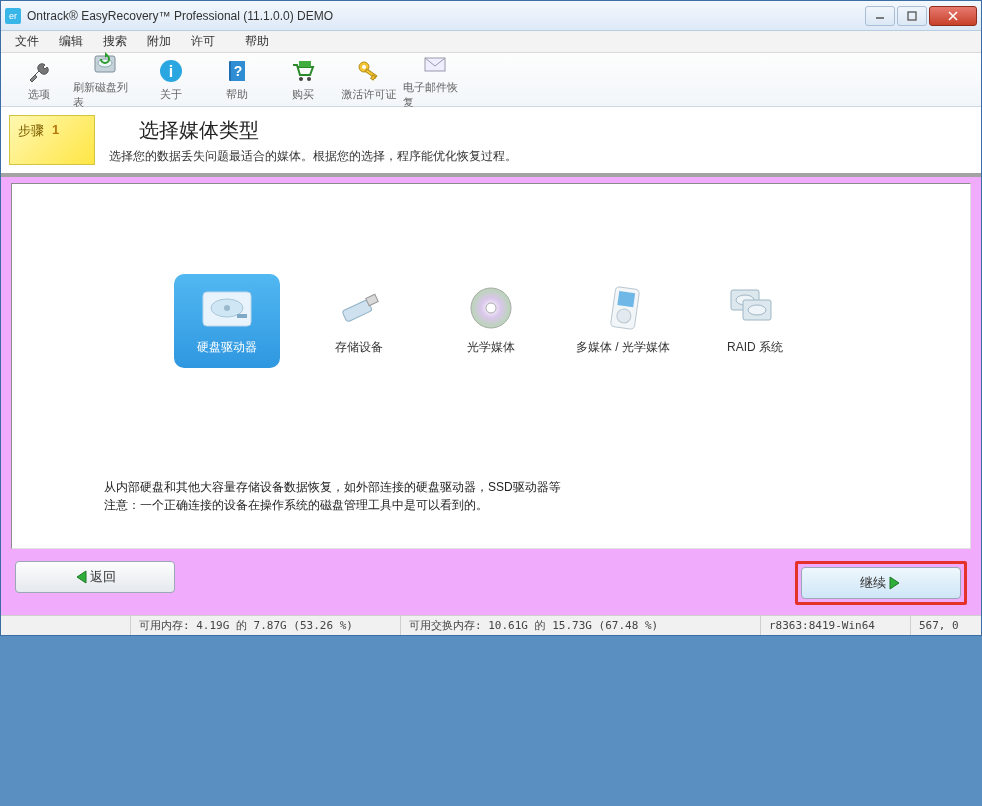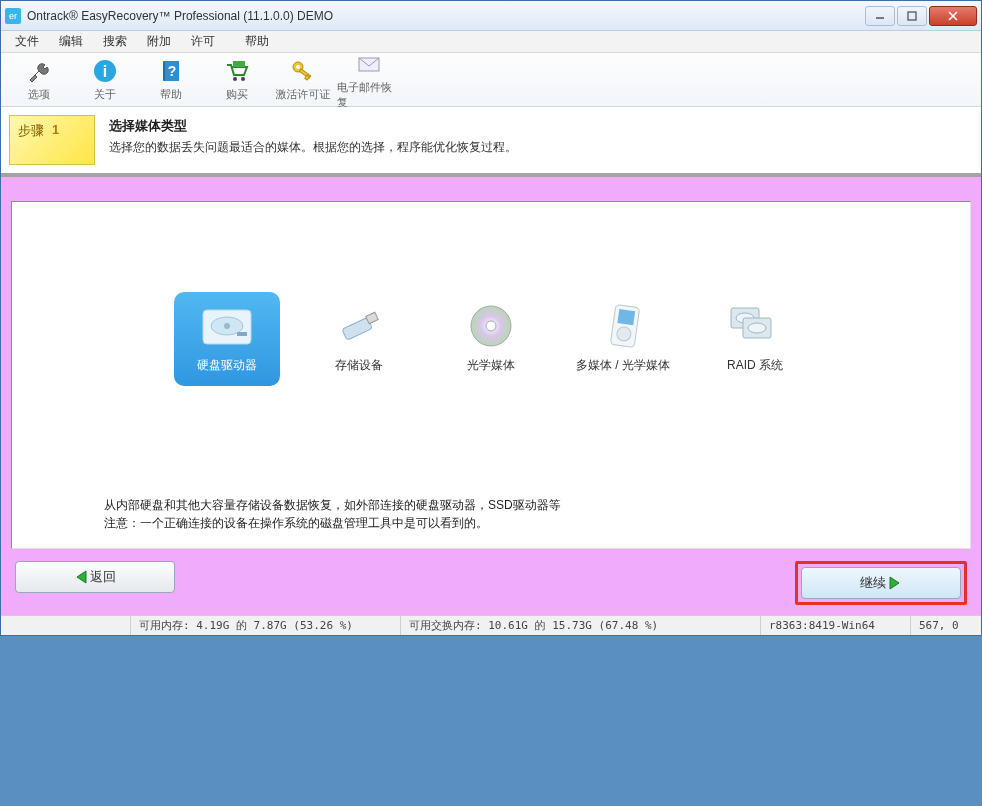--- a/index.html
+++ b/index.html
@@ -74,26 +74,26 @@
     width:86px;
     background:linear-gradient(135deg,#fff7b0,#ffe645);
     border:1px solid #d4c540;
     margin:8px;
     display:flex;align-items:flex-start;justify-content:flex-start;
     padding:6px 8px;
     color:#7a5c00;font-size:13px;
   }
   .step-badge .num { margin-left:8px;color:#b5780d;font-weight:bold; }
   .step-text { flex:1; padding:10px 10px 6px 6px; }
-  .step-title { font-size:13px; font-weight:bold; color:#222; margin-bottom:4px; }
+  .step-title { font-size:20px; font-weight:normal; color:#222; margin-bottom:4px;margin-left:30px; }
   .step-desc { font-size:12px; color:#333; }
 
   .main {
     flex:1;
-    margin:24px 10px 4px 10px;
+    margin:6px 10px 4px 10px;
     border:1px inset #e0e0e0;
     background:#fff;
     display:flex;
     flex-direction:column;
     padding:10px;
     overflow:hidden;
   }
   .media-row {
     display:flex;
     justify-content:center;
@@ -182,20 +182,31 @@
 
   <div class="toolbar">
     <div class="tool-btn">
       <div class="tool-icon">
         <svg width="28" height="28" viewBox="0 0 28 28">
             <path d="M6 22 L14 14 M14 14 a4 4 0 1 1 6-6 L18 10 L20 12 L22 10 a4 4 0 0 1 -6 6 Z" fill="#777" stroke="#555"></path>
             <path d="M5 23 L10 18 L12 20 L7 25 Z" fill="#888" stroke="#555"></path>
           </svg>
       </div>
       <span>选项</span>
+    </div>
+    <div class="tool-btn">
+      <div class="tool-icon">
+        <svg width="28" height="28" viewBox="0 0 28 28">
+            <rect x="4" y="6" width="20" height="16" rx="2" fill="#c7d3db" stroke="#7f8f9a"></rect>
+            <ellipse cx="14" cy="13" rx="7" ry="4" fill="#eef4f8" stroke="#8aa"></ellipse>
+            <path d="M14 5 a4 4 0 1 1 -4 4" fill="none" stroke="#2b9c2b" stroke-width="2"></path>
+            <polygon points="14,2 17,5 14,8" fill="#2b9c2b"></polygon>
+          </svg>
+      </div>
+      <span>刷新磁盘列表</span>
     </div>
     <div class="tool-btn">
       <div class="tool-icon">
         <svg width="28" height="28" viewBox="0 0 28 28">
             <circle cx="14" cy="14" r="11" fill="#2aa6e0"></circle>
             <text x="14" y="20" font-size="16" font-weight="bold" fill="#fff" text-anchor="middle">i</text>
           </svg>
       </div>
       <span>关于</span>
     </div>

